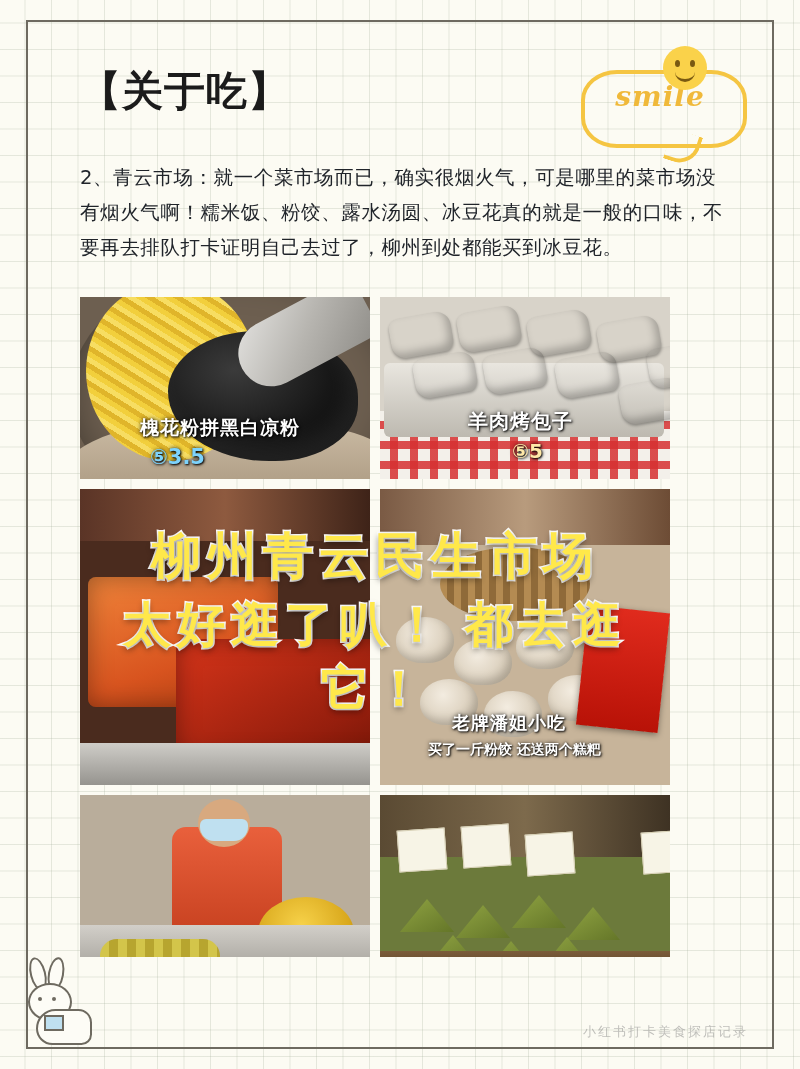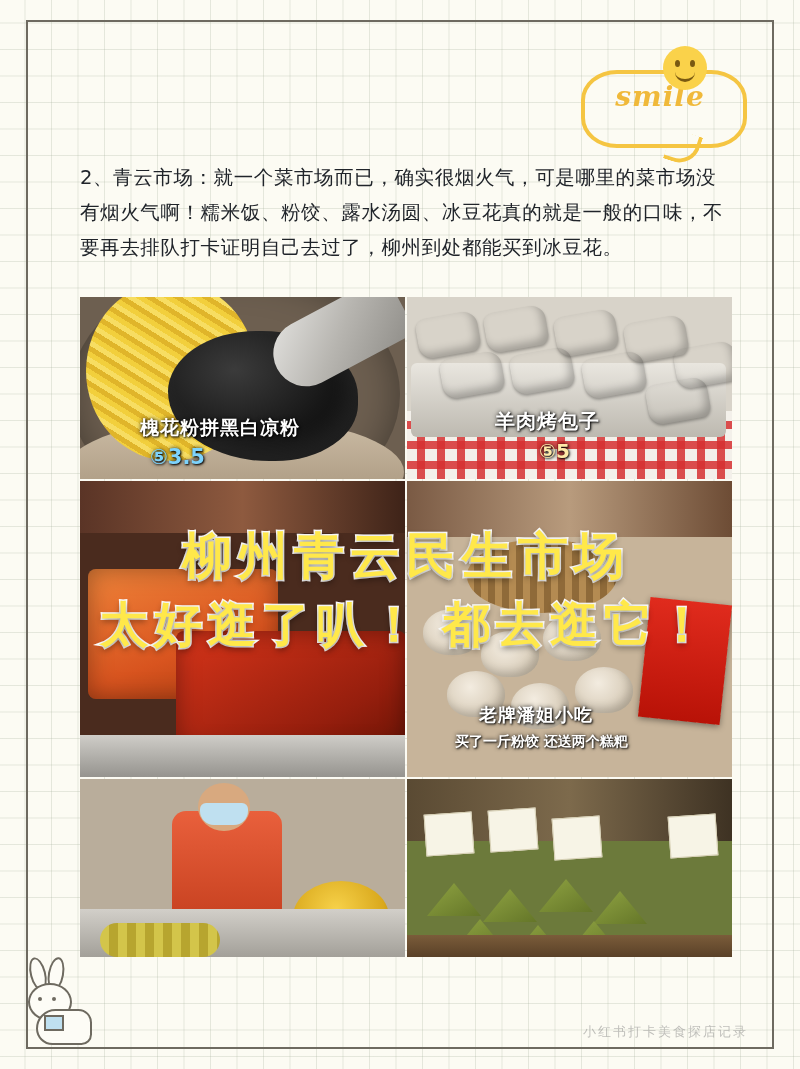--- a/index.html
+++ b/index.html
@@ -142,27 +142,27 @@
     font-size: 19.5px;
     line-height: 35px;
     color: #20242a;
     letter-spacing: 0.6px;
     width: 650px;
   }
 
   
   .collage {
     margin-top: 32px;
-    width: 652px;
+    width: 590px;
     height: 660px;
     position: relative;
     display: grid;
     grid-template-columns: 1fr 1fr;
     grid-template-rows: 182px 296px 182px;
-    gap: 2px;
+    gap: 10px;
     overflow: hidden;
   }
   .cell {
     position: relative;
     overflow: hidden;
   }
 
   
   .c1 { background: #6d5f50; }
   .c1 .bowl {
@@ -457,20 +457,21 @@
 </head>
 <body>
 
 <div class="page">
 
   <div class="frame"></div>
 
   <div class="content">
 
     <div class="title-row">
+      <div class="title">【关于吃】</div>
 
       <div class="smile-badge">
         <div class="smile-bubble"></div>
         <div class="smile-tail"></div>
         <div class="smile-text">smile</div>
         <div class="smile-face">
           <span class="eye l"></span>
           <span class="eye r"></span>
           <span class="mouth"></span>
         </div>

